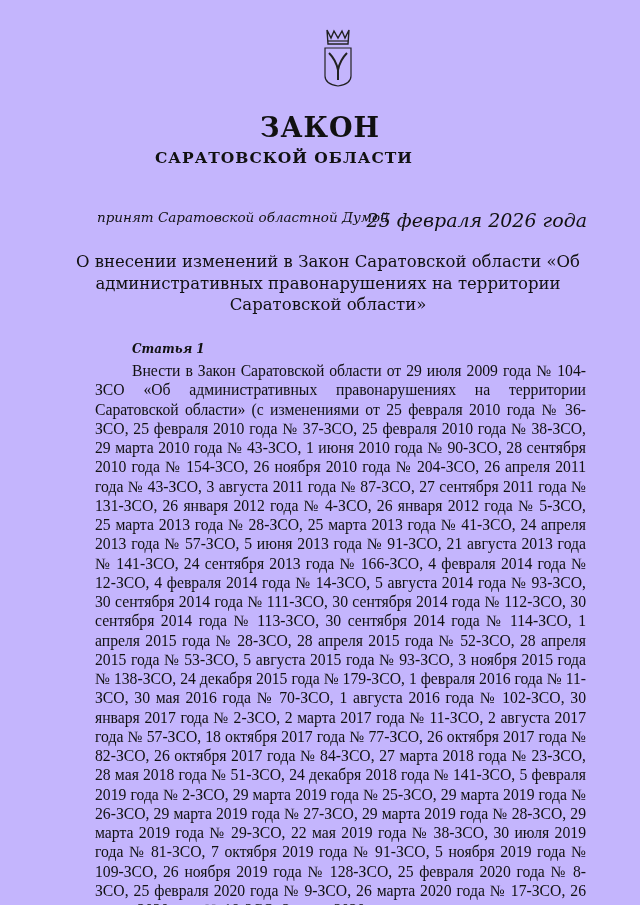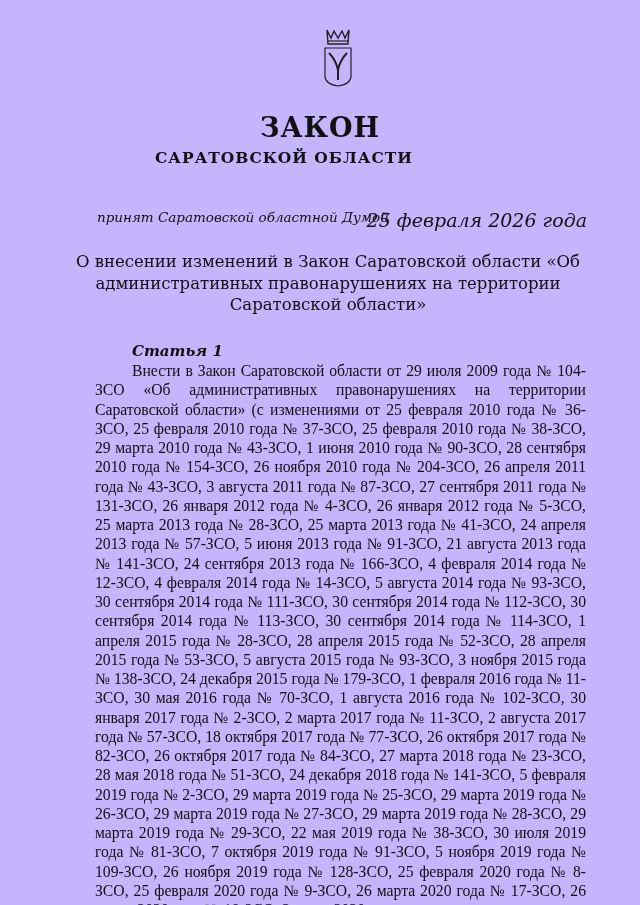--- a/index.html
+++ b/index.html
@@ -7,21 +7,21 @@
   .page { position: absolute; left: 0; top: 0; width: 640px; height: 905px; background: #c4b5fd; }
   .emblem { position: absolute; left: 322px; top: 28px; width: 32px; height: 60px; }
   .title { position: absolute; left: 0; width: 640px; text-align: center; top: 112px;
            font-family: "DejaVu Serif", serif; font-weight: bold; font-size: 27px; letter-spacing: 1px; }
   .subtitle { position: absolute; left: 0; width: 568px; text-align: center; top: 148px;
            font-family: "DejaVu Serif", serif; font-weight: bold; font-size: 15.5px; letter-spacing: 1px; }
   .adopted { position: absolute; left: 97px; top: 209px; font-family: "DejaVu Serif", serif; font-style: italic; font-size: 13.5px; }
   .date { position: absolute; right: 53px; top: 209px; font-family: "DejaVu Serif", serif; font-style: italic; font-size: 19px; }
   .heading { position: absolute; left: 68px; width: 520px; top: 251px; text-align: center;
            font-family: "DejaVu Serif", serif; font-weight: normal; font-size: 16.5px; line-height: 21.5px; }
-  .article { position: absolute; left: 132px; top: 342px; font-family: "DejaVu Serif", serif; font-weight: bold; font-style: italic; font-size: 15px; }
+  .article { position: absolute; left: 132px; top: 342px; font-family: "DejaVu Serif", serif; font-weight: bold; font-style: italic; font-size: 12px; }
   .body { position: absolute; left: 95px; width: 491px; top: 361px;
           font-family: "Liberation Serif", serif; font-size: 15.7px; line-height: 19.25px;
           text-align: justify; text-indent: 37px; margin: 0; }
 </style>
 </head>
 <body>
 
 <div class="page">
   <div class="emblem">
     <svg width="32" height="60" viewBox="0 0 32 60">

